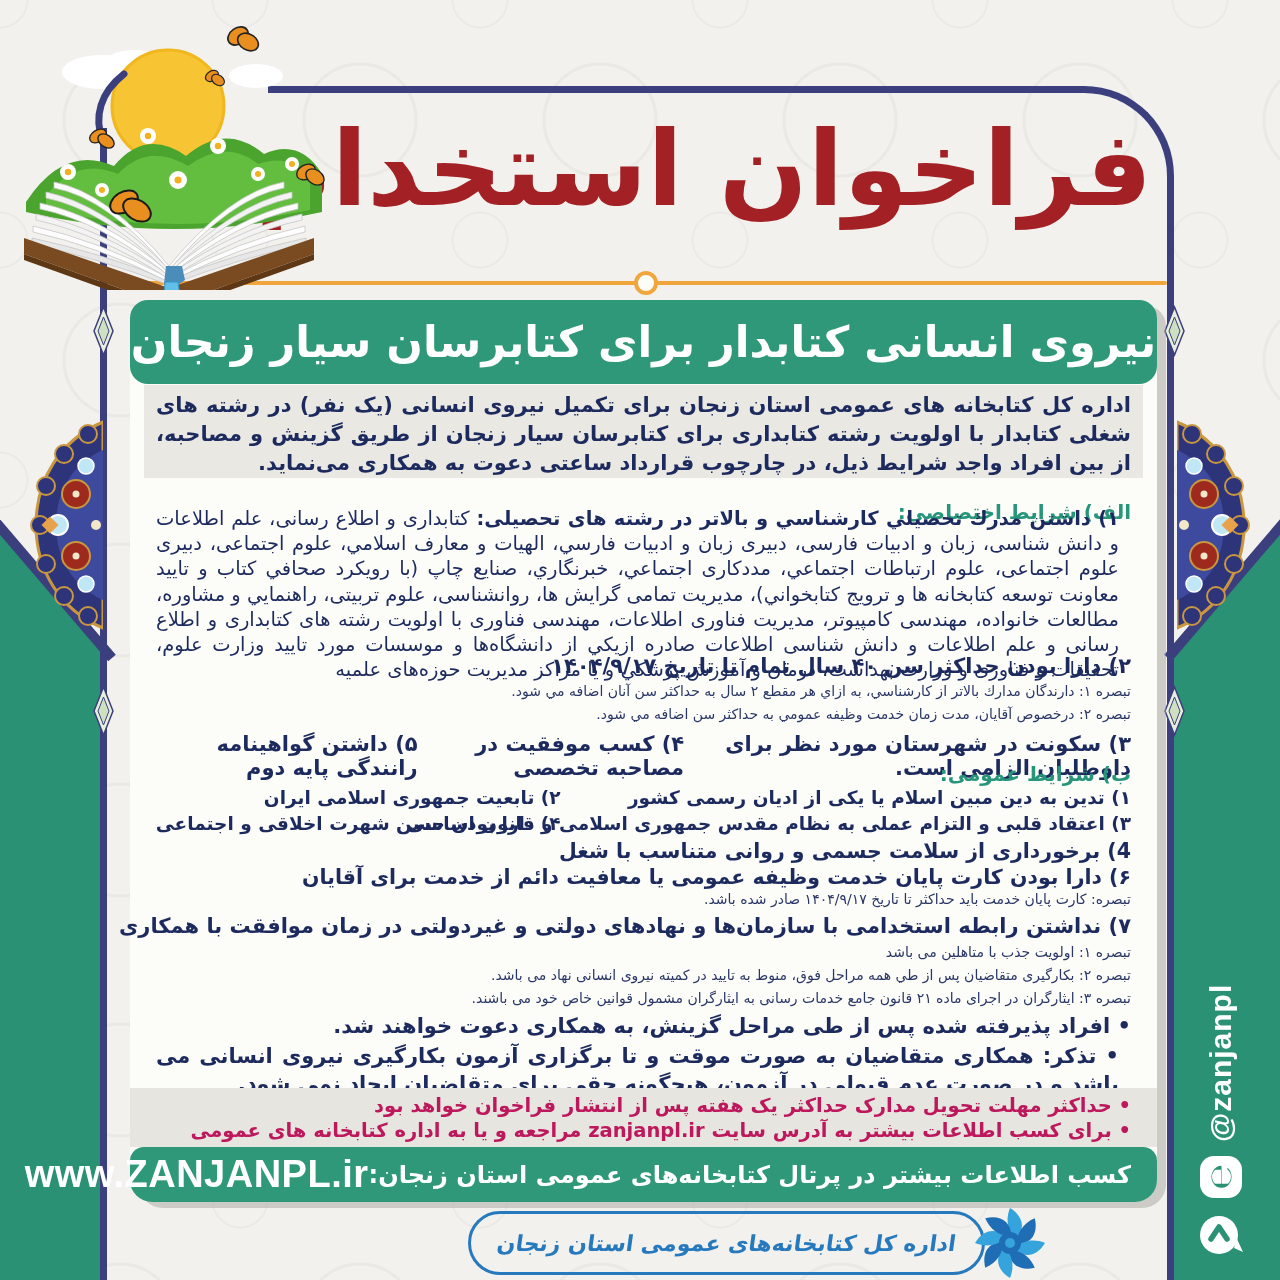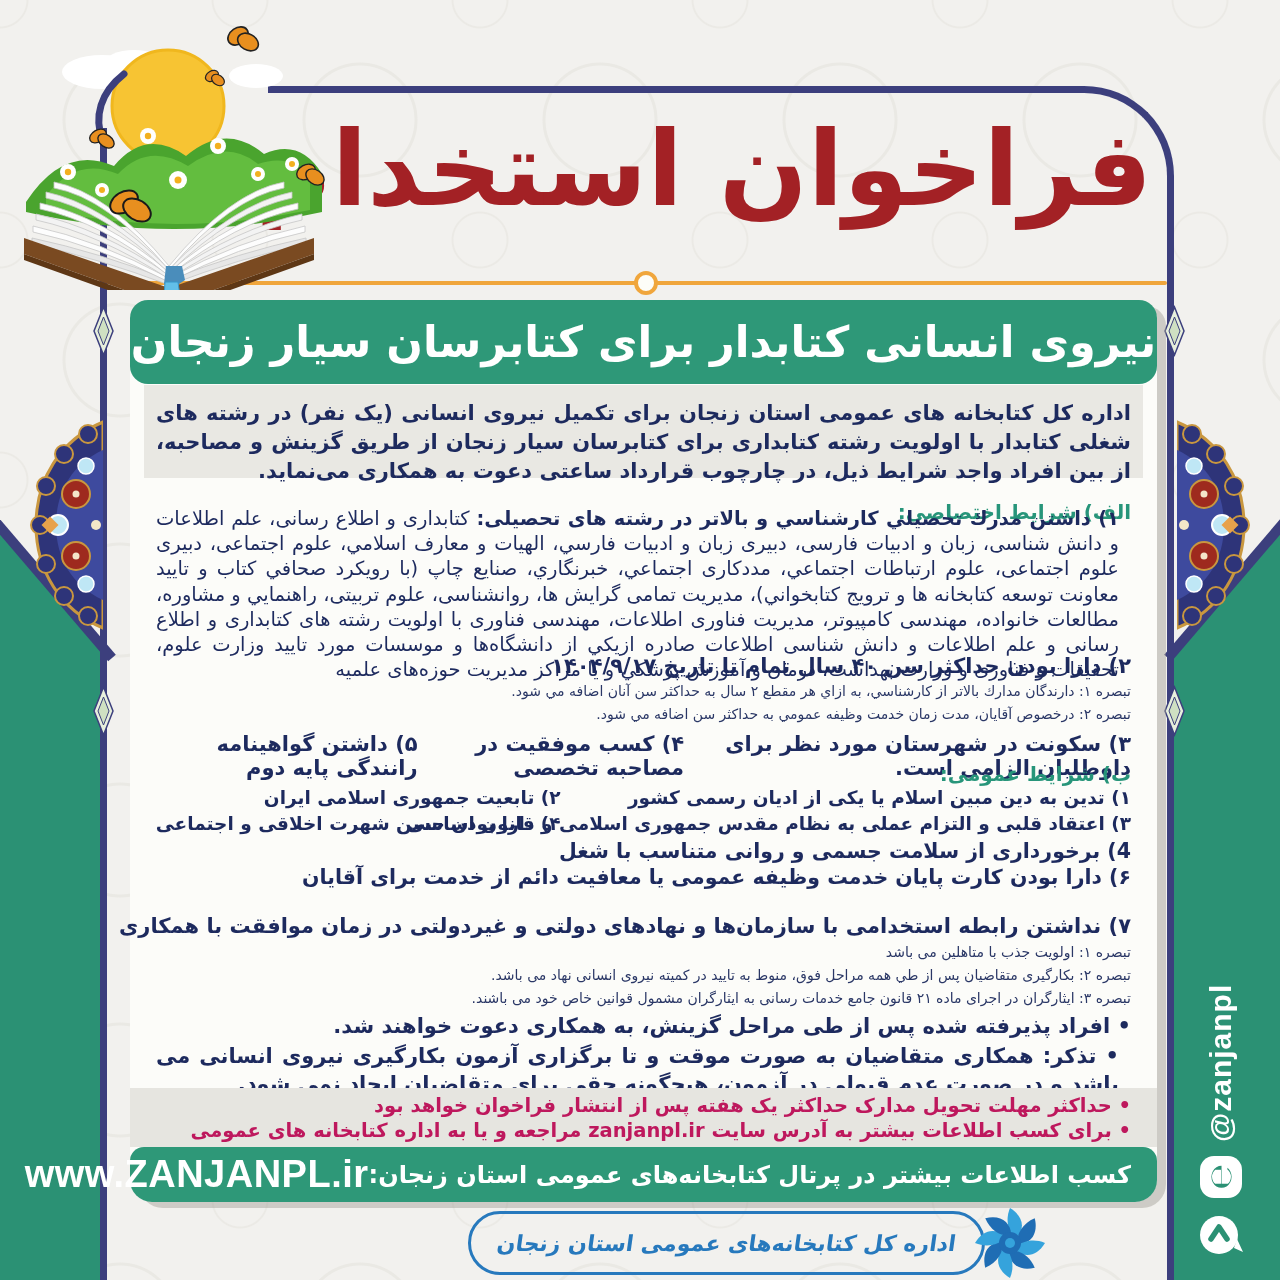--- a/index.html
+++ b/index.html
@@ -23,21 +23,21 @@
   .gold-line{position:absolute;left:130px;top:281px;width:1037px;height:4px;background:#f0a63c;border-radius:2px;}
   .gold-dot{position:absolute;left:634px;top:271px;width:16px;height:16px;border:4px solid #f0a63c;
     border-radius:50%;background:#fdfdf8;}
   
   .card{position:absolute;left:130px;top:300px;width:1027px;height:902px;background:#fcfcf9;
     border-radius:20px 20px 24px 24px;box-shadow:9px 6px 0 rgba(160,158,148,.45);color:#1d2a5e;}
   .header-bar{position:absolute;top:0;left:0;right:0;height:84px;background:#2e9878;border-radius:18px;
     display:flex;align-items:center;justify-content:center;}
   .header-bar span{color:#fff;font-weight:bold;font-size:43px;direction:rtl;white-space:nowrap;}
   .band-intro{position:absolute;top:85px;left:14px;right:14px;height:93px;background:#e9e8e3;
-    padding:14px 12px;box-sizing:border-box;font-size:21px;font-weight:bold;line-height:29px;
+    padding:6px 12px;box-sizing:border-box;font-size:21px;font-weight:bold;line-height:29px;
     text-align:justify;direction:rtl;}
   .sec-head{position:absolute;right:26px;font-size:20px;font-weight:bold;color:#27957a;direction:rtl;}
   .para{position:absolute;left:26px;right:38px;direction:rtl;text-align:justify;}
   .line{position:absolute;right:26px;left:26px;direction:rtl;text-align:right;white-space:nowrap;}
   .bold{font-weight:bold;}
   .note{font-size:14px;color:#2a3766;}
   .items345{position:absolute;left:26px;right:26px;display:flex;justify-content:space-between;
     direction:rtl;font-weight:bold;font-size:21px;}
   .brow{position:absolute;left:26px;right:26px;display:flex;direction:rtl;font-weight:bold;font-size:18.5px;}
   .brow .c1{width:58.5%;white-space:nowrap;}
@@ -257,20 +257,21 @@
     <div class="brow" style="top:487px">
       <span class="c1">۱) تدین به دین مبین اسلام یا یکی از ادیان رسمی کشور</span>
       <span class="c2">۲) تابعیت جمهوری اسلامی ایران</span>
     </div>
     <div class="brow" style="top:513px">
       <span class="c1">۳) اعتقاد قلبی و التزام عملی به نظام مقدس جمهوری اسلامی و قانون اساسی</span>
       <span class="c2">۴) دارا بودن حسن شهرت اخلاقی و اجتماعی</span>
     </div>
     <div class="line bold" style="top:539px;font-size:20.5px">4) برخورداری از سلامت جسمی و روانی متناسب با شغل</div>
     <div class="line bold" style="top:565px;font-size:20.5px">۶) دارا بودن کارت پایان خدمت وظیفه عمومی یا معافیت دائم از خدمت برای آقایان</div>
+    <div class="line note" style="top:591px">تبصره: کارت پایان خدمت باید حداکثر تا تاریخ ۱۴۰۴/۹/۱۷ صادر شده باشد.</div>
 
     <div class="line bold" style="top:614px;font-size:21px">۷) نداشتن رابطه استخدامی با سازمان‌ها و نهادهای دولتی و غیردولتی در زمان موافقت با همکاری</div>
     <div class="line note" style="top:644px">تبصره ۱: اولویت جذب با متاهلین می باشد</div>
     <div class="line note" style="top:667px">تبصره ۲: بکارگیری متقاضیان پس از طي همه مراحل فوق، منوط به تایید در کمیته نیروی انسانی نهاد می باشد.</div>
     <div class="line note" style="top:690px">تبصره ۳: ایثارگران در اجرای ماده ۲۱ قانون جامع خدمات رسانی به ایثارگران مشمول قوانین خاص خود می باشند.</div>
 
     <div class="line bold" style="top:714px;font-size:21px">• افراد پذیرفته شده پس از طی مراحل گزینش، به همکاری دعوت خواهند شد.</div>
     <div class="para bold" style="top:742px;font-size:21px;line-height:28px">• تذکر: همکاری متقاضیان به صورت موقت و تا برگزاری آزمون بکارگیری نیروی انسانی می باشد و در صورت عدم قبولی در آزمون، هیچگونه حقی برای متقاضیان ایجاد نمی شود.</div>
 
     <div class="gray-band">

